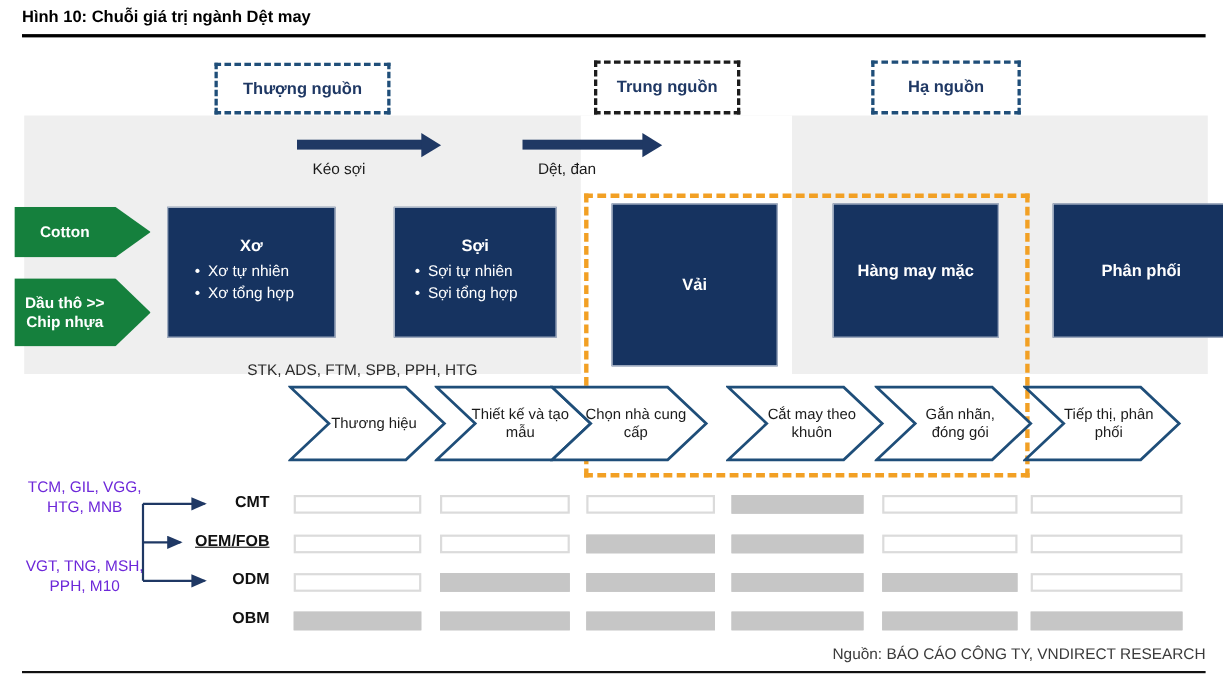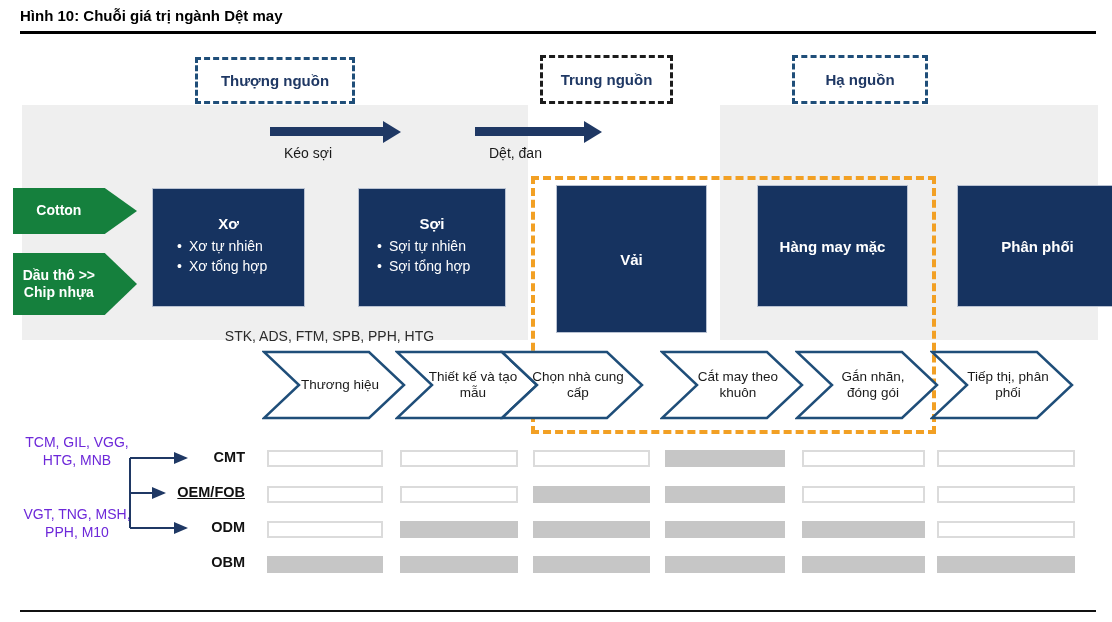--- a/index.html
+++ b/index.html
@@ -201,15 +201,16 @@
   <div class="abs bar" style="left:802px; top:521px; width:123px;" data-filled="true"></div>
   <div class="abs bar" style="left:937px; top:521px; width:138px;" data-filled="false"></div>
 
   <div class="abs bar" style="left:267px; top:556px; width:116px;" data-filled="true"></div>
   <div class="abs bar" style="left:400px; top:556px; width:118px;" data-filled="true"></div>
   <div class="abs bar" style="left:533px; top:556px; width:117px;" data-filled="true"></div>
   <div class="abs bar" style="left:665px; top:556px; width:120px;" data-filled="true"></div>
   <div class="abs bar" style="left:802px; top:556px; width:123px;" data-filled="true"></div>
   <div class="abs bar" style="left:937px; top:556px; width:138px;" data-filled="true"></div>
 
+  <div class="abs source-line">Nguồn: BÁO CÁO CÔNG TY, VNDIRECT RESEARCH</div>
   <div class="abs bottom-rule"></div>
 
 </div>
 
 </body></html>

